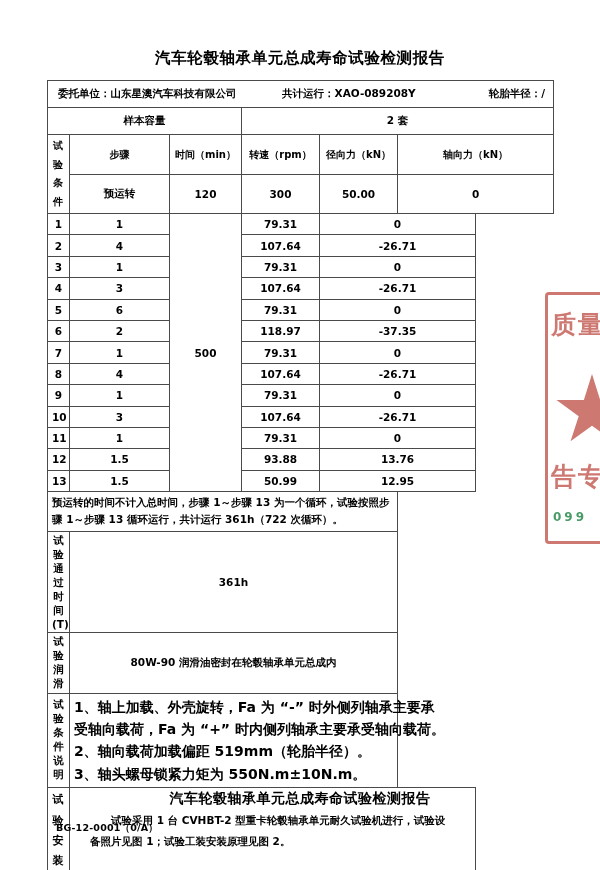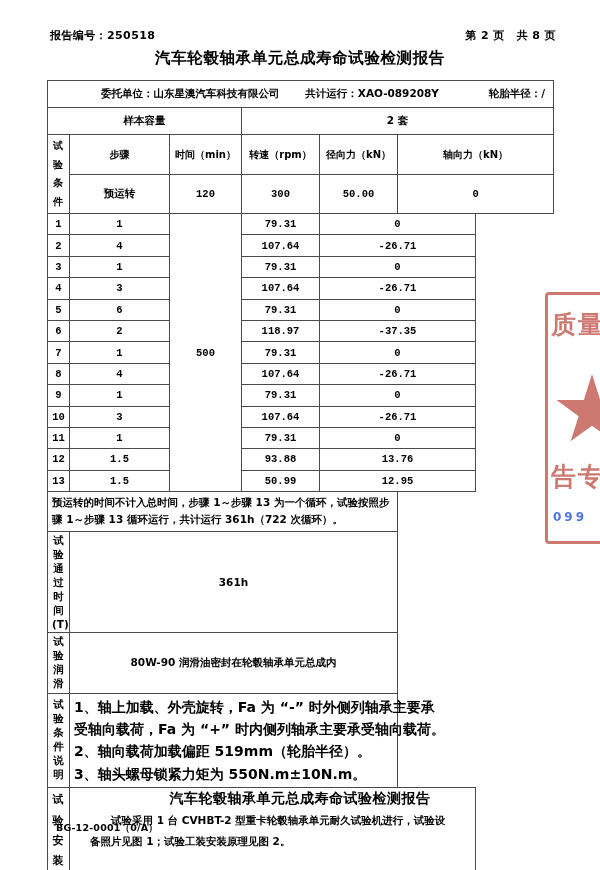--- a/index.html
+++ b/index.html
@@ -77,30 +77,30 @@
   
   .row-commission td {
     height: 22px;
     font-size: 10.5px;
   }
   .commission-inner {
     display: flex;
     align-items: center;
     height: 100%;
   }
-  .commission-inner .seg-a { width: 46%; padding-left: 6px; margin-left: 43px; }
+  .commission-inner .seg-a { width: 46%; padding-left: 6px; }
   .commission-inner .seg-b { width: 34%; }
   .commission-inner .seg-c { width: 20%; text-align: right; padding-right: 4px; }
 
   
   .row-sample td { height: 22px; }
 
   
   .dt-head td { height: 17px; font-size: 10px; }
-  .dt-row td { height: 16.4px; font-size: 10.5px; font-family: Liberation Mono, monospace; }
+  .dt-row td { height: 16.4px; font-size: 10.5px; }
 
   .vlabel {
     text-align: center;
     line-height: 1.85;
     font-size: 11px;
     letter-spacing: 1px;
     font-weight: bold;
   }
   .vlabel span { display: block; }
 
@@ -172,49 +172,40 @@
     font-weight: bold;
     font-family: "DejaVu Serif", "Liberation Serif", serif;
     letter-spacing: 2px;
   }
   .seal-top { top: 16px; font-size: 25px; }
   .seal-bottom { top: 168px; font-size: 25px; }
   .seal-num {
     position: absolute;
     top: 218px;
     left: 8px;
-    color: #1d4ed8;
+    color: #15803d;
     font-size: 12px;
     letter-spacing: 3px;
     font-weight: bold;
   }
   .seal-star {
     position: absolute;
     top: 82px;
     left: 10px;
     width: 74px;
     height: 74px;
     background: #c0544b;
     clip-path: polygon(50% 0%, 61% 35%, 98% 35%, 68% 57%, 79% 91%, 50% 70%, 21% 91%, 32% 57%, 2% 35%, 39% 35%);
   }
 </style>
 </head>
 <body>
 
 <div class="page">
 
-  <div class="doc-header">
-    <div>
-      <span>报告编号：</span><span>250518</span>
-    </div>
-    <div class="right-group">
-      <span>第 2 页</span>
-      <span>共 8 页</span>
-    </div>
-  </div>
 
   <div class="main-title">汽车轮毂轴承单元总成寿命试验检测报告</div>
 
   <table class="sheet">
     <colgroup>
       <col style="width:22px">
       <col style="width:100px">
       <col style="width:72px">
       <col style="width:78px">
       <col style="width:78px">

